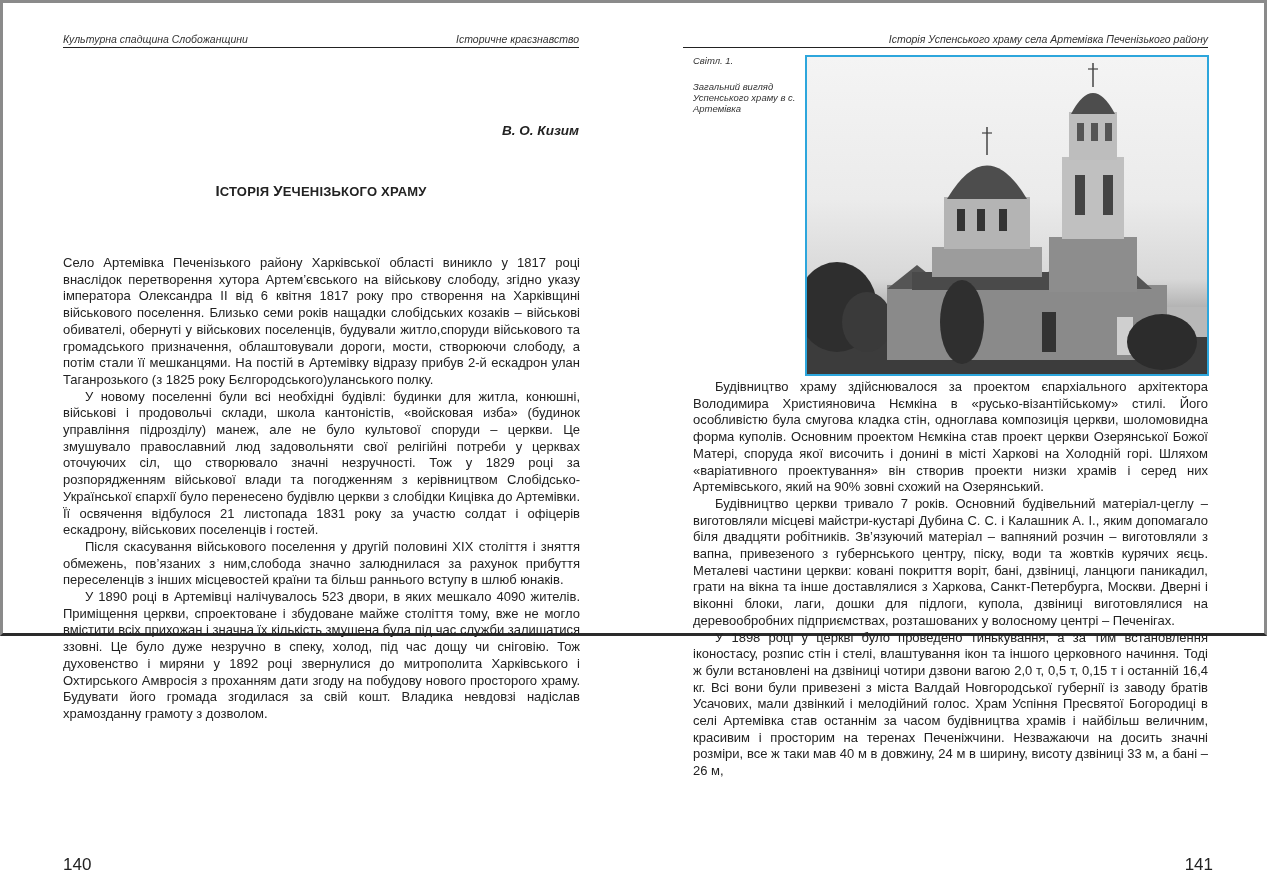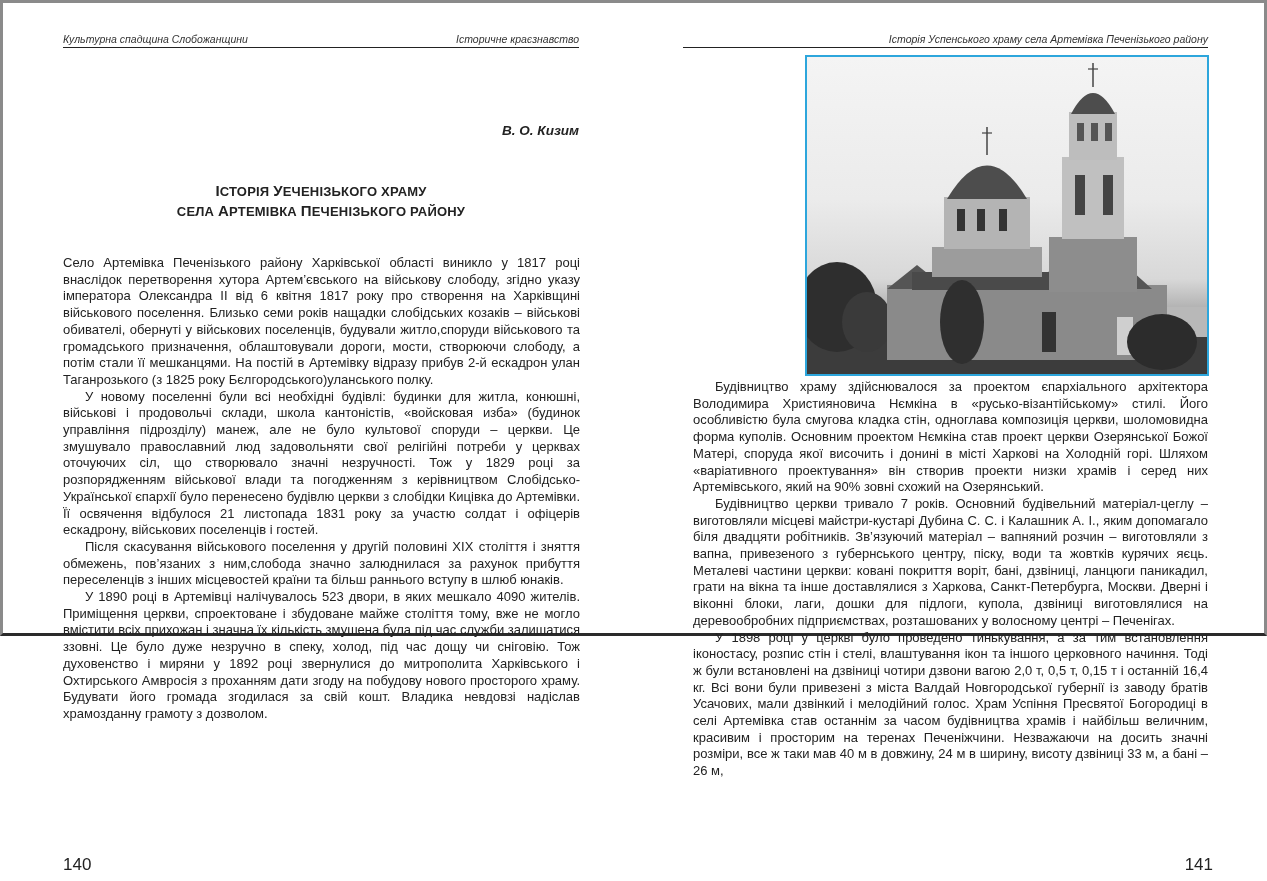--- a/index.html
+++ b/index.html
@@ -99,40 +99,41 @@
       <span>Культурна спадщина Слобожанщини</span>
       <span>Історичне краєзнавство</span>
     </div>
 
     <div class="author">В. О. Кизим</div>
 
     <div class="title">
       <div>
         <span class="big">І</span><span>СТОРІЯ </span><span class="big">У</span><span>ЕЧЕНІЗЬКОГО ХРАМУ</span>
       </div>
-      <div>
-        <span>СЕЛА </span><span class="big">А</span><span>РТЕМІВКА </span><span class="big">П</span><span>ЕЧЕНІЗЬКОГО РАЙОНУ</span>
-      </div>
     </div>
 
     <div class="body-text">
       <p>Село Артемівка Печенізького району Харківської області виникло у 1817 році внаслідок перетворення хутора Артем’євського на військову слободу, згідно указу імператора Олександра ІІ від 6 квітня 1817 року про створення на Харківщині військового поселення. Близько семи років нащадки слобідських козаків – військові обивателі, обернуті у військових поселенців, будували житло,споруди військового та громадського призначення, облаштовували дороги, мости, створюючи слободу, а потім стали її мешканцями. На постій в Артемівку відразу прибув 2-й ескадрон улан Таганрозького (з 1825 року Бєлгородського)уланського полку.</p>
       <p class="indent">У новому поселенні були всі необхідні будівлі: будинки для житла, конюшні, військові і продовольчі склади, школа кантоністів, «войсковая изба» (будинок управління підрозділу) манеж, але не було культової споруди – церкви. Це змушувало православний люд задовольняти свої релігійні потреби у церквах оточуючих сіл, що створювало значні незручності. Тож у 1829 році за розпорядженням військової влади та погодженням з керівництвом Слобідсько-Української єпархії було перенесено будівлю церкви з слобідки Кицівка до Артемівки. Її освячення відбулося 21 листопада 1831 року за участю солдат і офіцерів ескадрону, військових поселенців і гостей.</p>
       <p class="indent">Після скасування військового поселення у другій половині ХІХ століття і зняття обмежень, пов’язаних з ним,слобода значно залюднилася за рахунок прибуття переселенців з інших місцевостей країни та більш раннього вступу в шлюб юнаків.</p>
       <p class="indent">У 1890 році в Артемівці налічувалось 523 двори, в яких мешкало 4090 жителів. Приміщення церкви, спроектоване і збудоване майже століття тому, вже не могло вмістити всіх прихожан і значна їх кількість змушена була під час служби залишатися ззовні. Це було дуже незручно в спеку, холод, під час дощу чи сніговію. Тож духовенство і миряни у 1892 році звернулися до митрополита Харківського і Охтирського Амвросія з проханням дати згоду на побудову нового просторого храму. Будувати його громада згодилася за свій кошт. Владика невдовзі надіслав храмозданну грамоту з дозволом.</p>
     </div>
 
     <div class="folio">140</div>
   </div>
 
   <div class="page right">
     <div class="running-head">
       <span>Історія Успенського храму села Артемівка Печенізького району</span>
     </div>
 
+    <div class="caption">
+      <span class="label">Світл. 1.</span>
+      <span>Загальний вигляд Успенського храму в с. Артемівка</span>
+    </div>
 
     <div class="photo">
       <svg viewBox="0 0 400 317" preserveAspectRatio="none">
 
         <rect x="0" y="270" width="400" height="47" fill="#3c3c3c"></rect>
 
         <ellipse cx="30" cy="250" rx="40" ry="45" fill="#2e2e2e"></ellipse>
         <ellipse cx="60" cy="265" rx="25" ry="30" fill="#3a3a3a"></ellipse>
 
         <rect x="360" y="250" width="40" height="30" fill="#b8b8b8"></rect>

